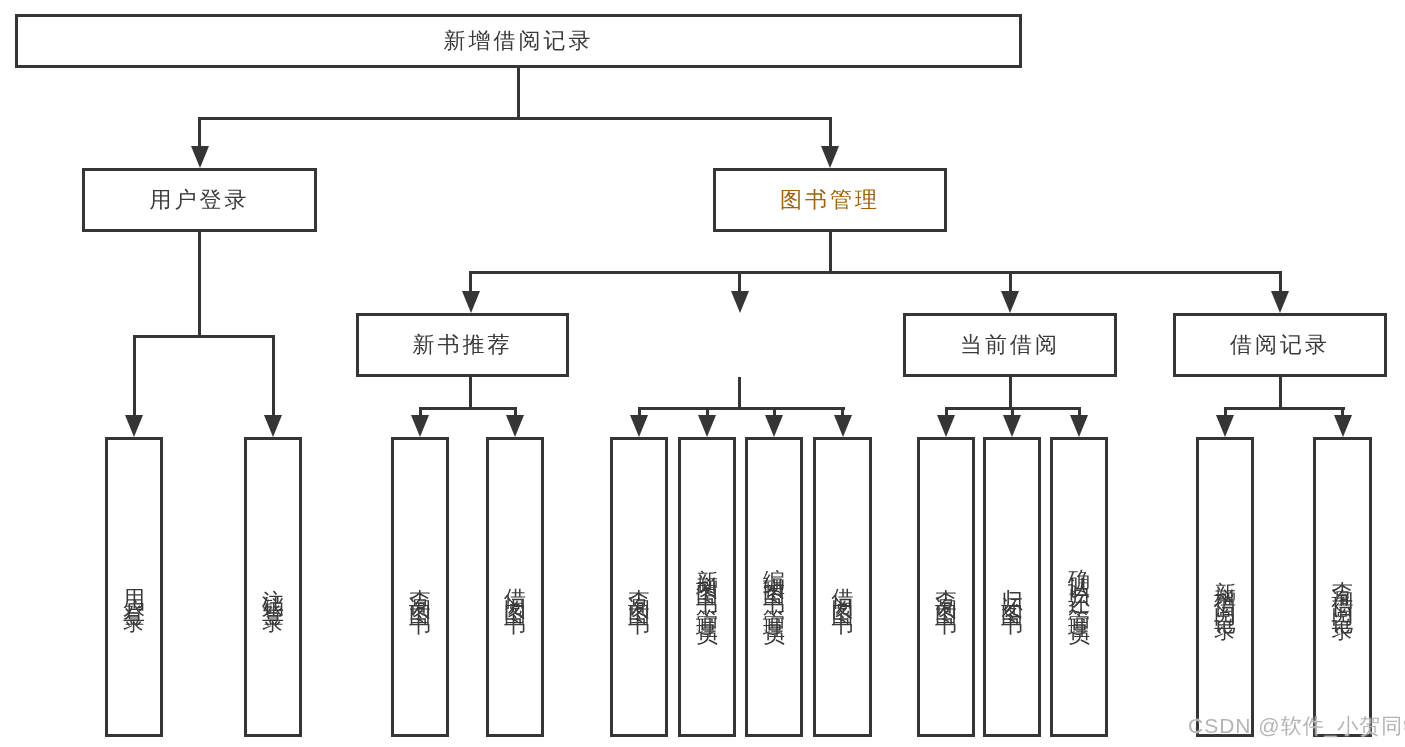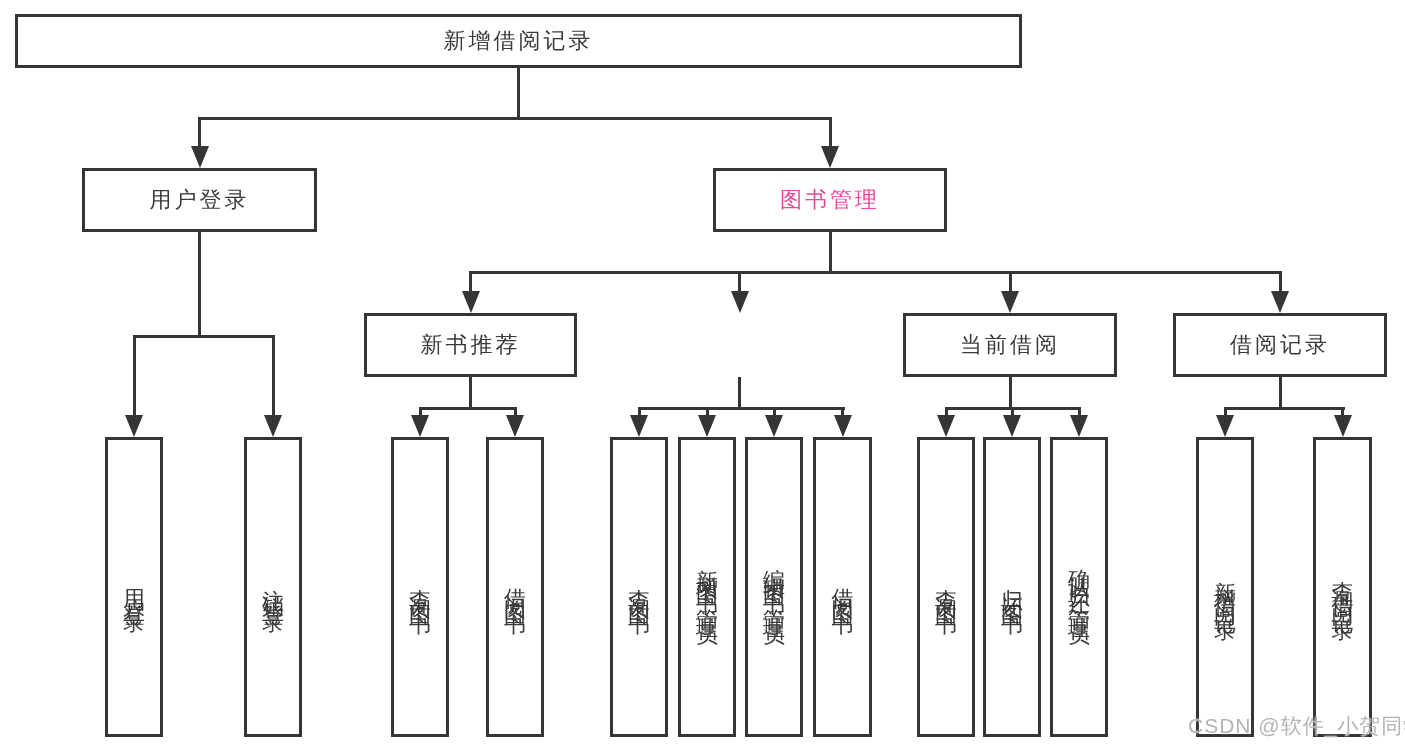--- a/index.html
+++ b/index.html
@@ -124,23 +124,23 @@
     <div class="arrow-head" style="left: 1216px; top: 415px; border-top-color: rgb(53, 53, 53);"></div>
     <div class="conn-line" style="left: 1341px; top: 408px; width: 3px; height: 9px; background: rgb(53, 53, 53);"></div>
     <div class="arrow-head" style="left: 1334px; top: 415px; border-top-color: rgb(53, 53, 53);"></div>
     <div class="node-box horizontal" style="left: 15px; top: 14px; width: 1007px; height: 54px; border-color: rgb(53, 53, 53); background: rgb(255, 255, 255);">
       <span class="node-label" style="color: rgb(58, 58, 58);">新增借阅记录</span>
     </div>
     <div class="node-box horizontal" style="left: 82px; top: 168px; width: 235px; height: 64px; border-color: rgb(53, 53, 53); background: rgb(255, 255, 255);">
       <span class="node-label" style="color: rgb(58, 58, 58);">用户登录</span>
     </div>
     <div class="node-box horizontal" style="left: 713px; top: 168px; width: 234px; height: 64px; border-color: rgb(53, 53, 53); background: rgb(255, 255, 255);">
-      <span class="node-label" style="color: #ec4899;">图书管理</span>
+      <span class="node-label" style="color: #a16207;">图书管理</span>
     </div>
-    <div class="node-box horizontal" style="left: 364px; top: 313px; width: 213px; height: 64px; border-color: rgb(53, 53, 53); background: rgb(255, 255, 255);">
+    <div class="node-box horizontal" style="left: 356px; top: 313px; width: 213px; height: 64px; border-color: rgb(53, 53, 53); background: rgb(255, 255, 255);">
       <span class="node-label" style="color: rgb(58, 58, 58);">新书推荐</span>
     </div>
     <div class="node-box horizontal" style="left: 903px; top: 313px; width: 214px; height: 64px; border-color: rgb(53, 53, 53); background: rgb(255, 255, 255);">
       <span class="node-label" style="color: rgb(58, 58, 58);">当前借阅</span>
     </div>
     <div class="node-box horizontal" style="left: 1173px; top: 313px; width: 214px; height: 64px; border-color: rgb(53, 53, 53); background: rgb(255, 255, 255);">
       <span class="node-label" style="color: rgb(58, 58, 58);">借阅记录</span>
     </div>
     <div class="node-box vertical" style="left: 105px; top: 437px; width: 58px; height: 300px; border-color: rgb(53, 53, 53); background: rgb(255, 255, 255);">
       <span class="node-label" style="color: rgb(58, 58, 58);">用户登录</span>

